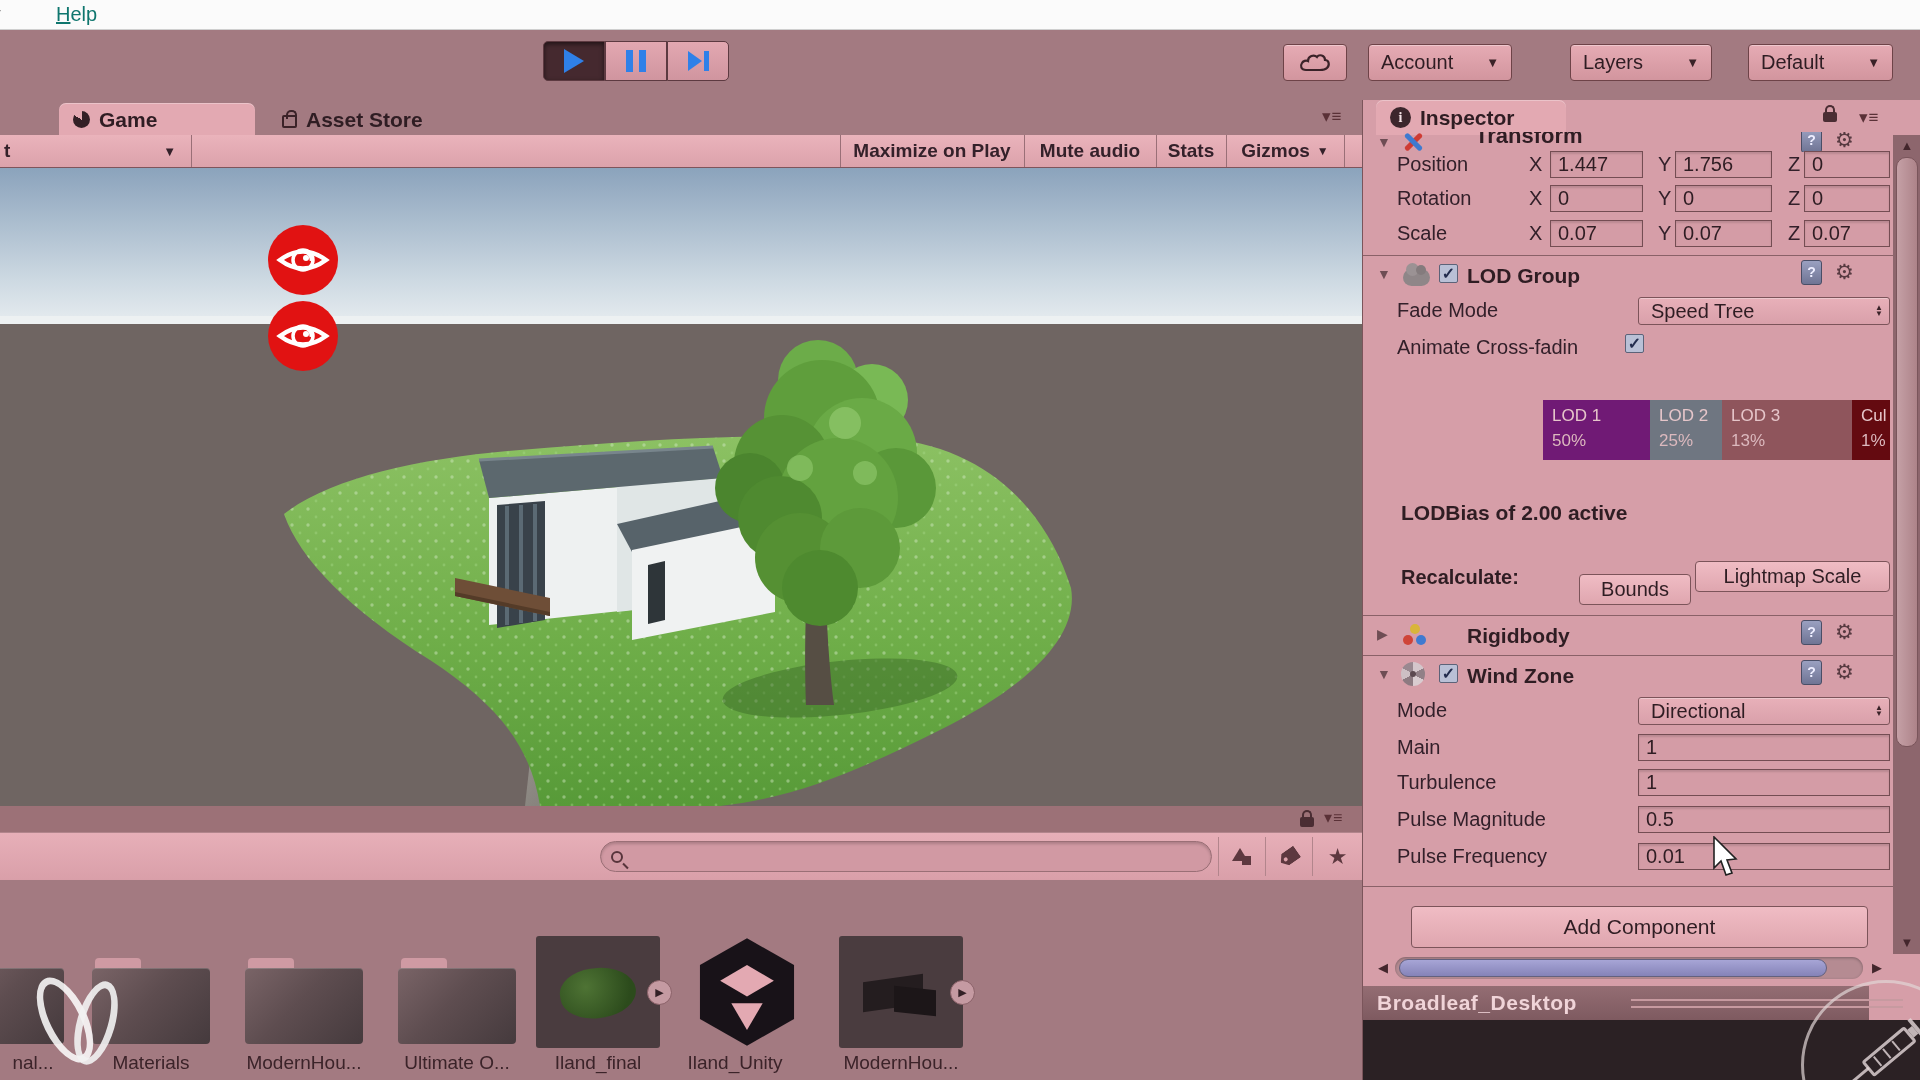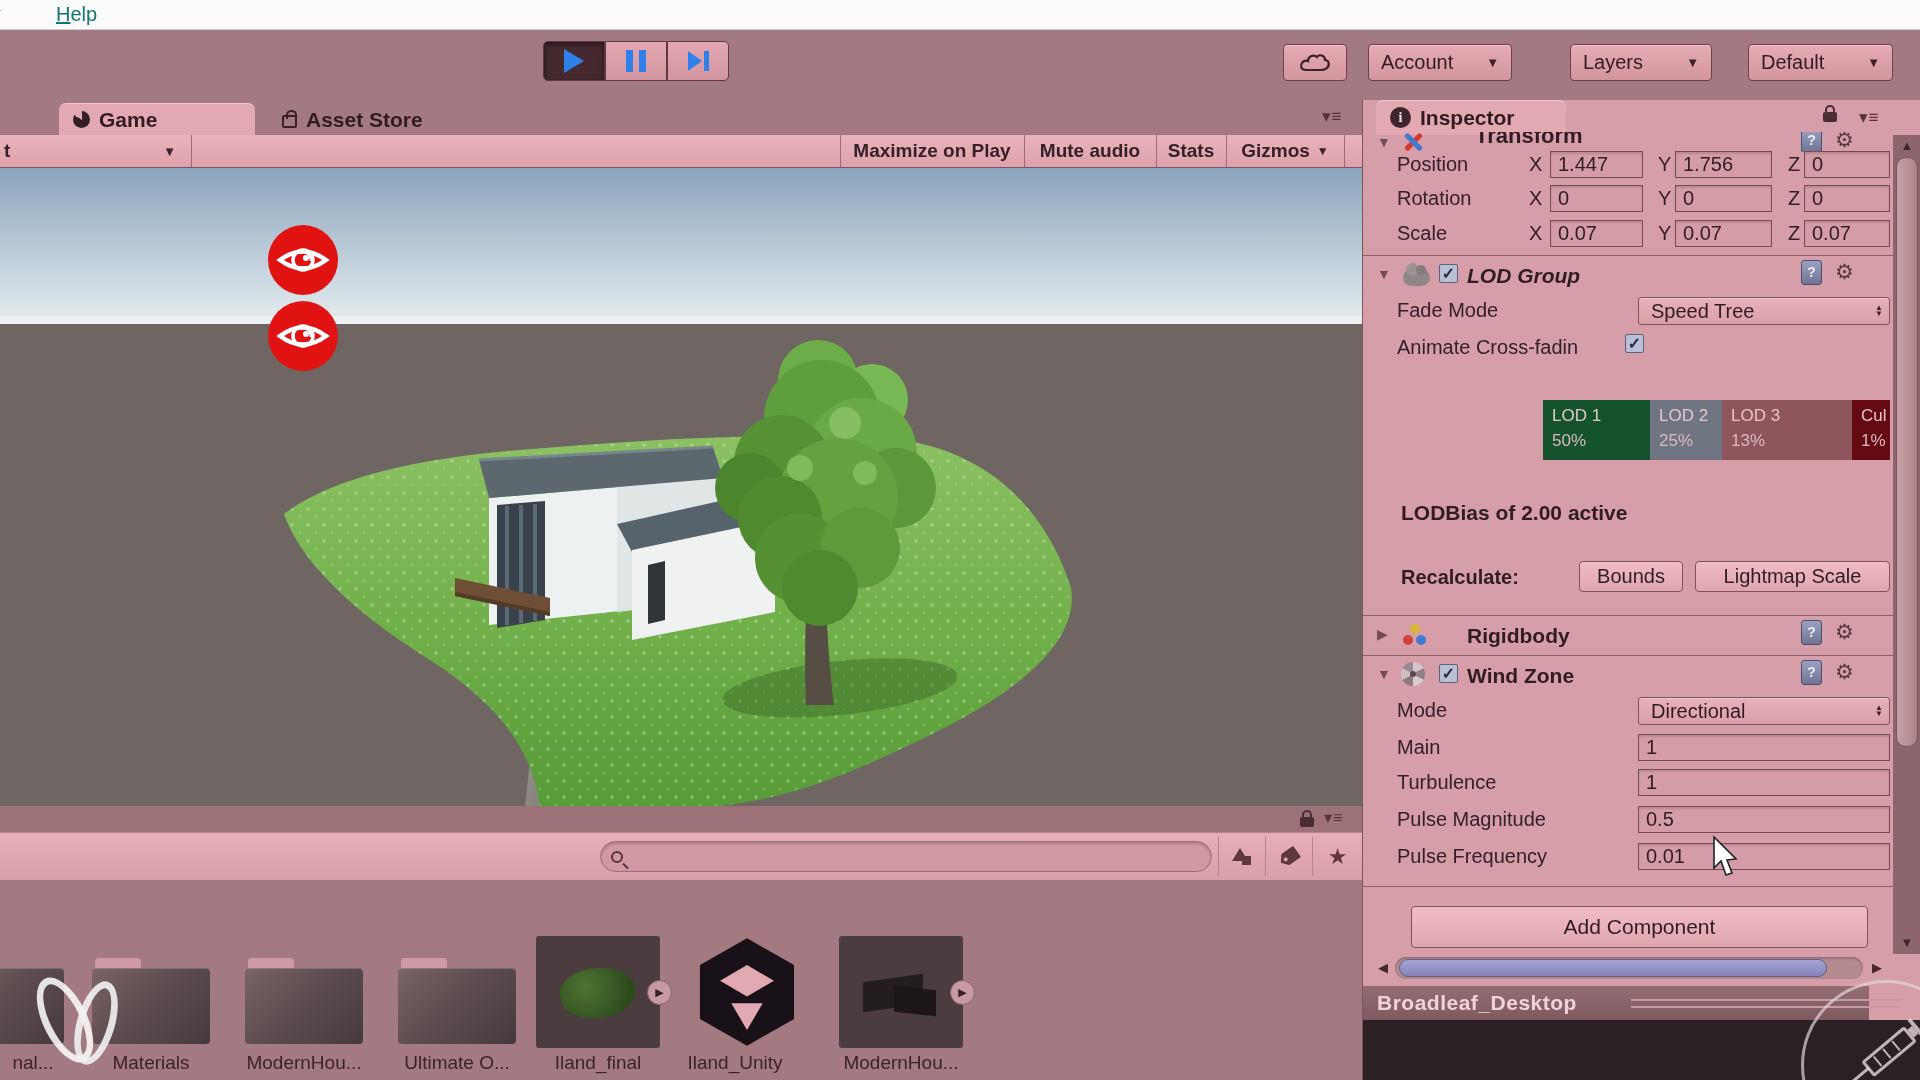--- a/index.html
+++ b/index.html
@@ -386,58 +386,58 @@
     <div class="ifield" style="left:312px;top:120px;width:97px;">0.07</div>
     <span class="axis" style="left:425px;top:122px;">Z</span>
     <div class="ifield" style="left:441px;top:120px;width:86px;">0.07</div>
 
     <div class="divider" style="top:155px;"></div>
 
     <div class="abs" style="left:0;top:158px;width:530px;height:36px;">
       <span class="foldout" style="top:8px;">▼</span>
       <span class="lod-icon" style="left:40px;top:11px;"></span>
       <span class="chk" style="position:absolute;left:76px;top:6px;">✓</span>
-      <span class="hdr-title" style="position:absolute;left:104px;top:6px;font-style:italic;">LOD Group</span>
+      <span class="hdr-title" style="position:absolute;left:104px;top:6px;">LOD Group</span>
       <span class="book" style="left:438px;top:2px;">?</span>
       <span class="gear" style="left:472px;top:2px;">⚙</span>
     </div>
     <span class="irow-label" style="top:199px;">Fade Mode</span>
     <div class="dropdown" style="left:275px;top:197px;width:252px;">
       <span>Speed Tree</span>
       <span class="dd-caret">
           <span>▲</span>
           <span>▼</span>
         </span>
     </div>
     <span class="irow-label" style="top:236px;">Animate Cross-fadin</span>
     <span class="chk" style="position:absolute;left:262px;top:234px;">✓</span>
 
     <div class="abs" style="left:34px;top:300px;width:493px;height:60px;">
-      <div class="lod-seg" style="left:146px;width:107px;background:#14532d;">
+      <div class="lod-seg" style="left:146px;width:107px;background:#701a75;">
         <div class="lod-name">LOD 1</div>
         <div class="lod-pct">50%</div>
       </div>
       <div class="lod-seg" style="left:253px;width:72px;background:#6f7681;">
         <div class="lod-name">LOD 2</div>
         <div class="lod-pct">25%</div>
       </div>
       <div class="lod-seg" style="left:325px;width:130px;background:#8f555c;">
         <div class="lod-name">LOD 3</div>
         <div class="lod-pct">13%</div>
       </div>
       <div class="lod-seg" style="left:455px;width:38px;background:#640a10;">
         <div class="lod-name">Cul</div>
         <div class="lod-pct">1%</div>
       </div>
     </div>
 
     <div class="abs hdr-title" style="left:38px;top:401px;">LODBias of 2.00 active</div>
 
     <div class="abs hdr-title" style="left:38px;top:466px;font-size:20px;">Recalculate:</div>
-    <div class="pbtn" style="left:216px;top:461px;width:104px;">
+    <div class="pbtn" style="left:216px;top:474px;width:112px;">
         <span>Bounds</span>
       </div>
     <div class="pbtn" style="left:332px;top:461px;width:195px;">
         <span>Lightmap Scale</span>
       </div>
 
     <div class="divider" style="top:515px;"></div>
 
     <div class="abs" style="left:0;top:518px;width:530px;height:36px;">
       <span class="foldout" style="top:8px;">▶</span>

